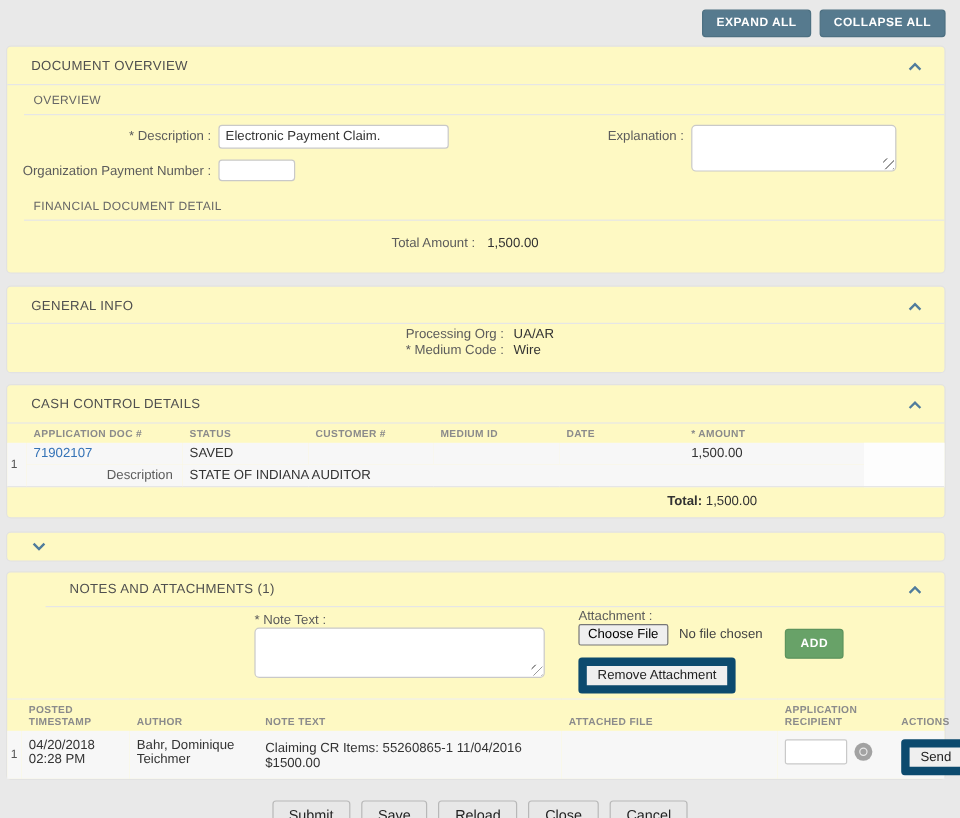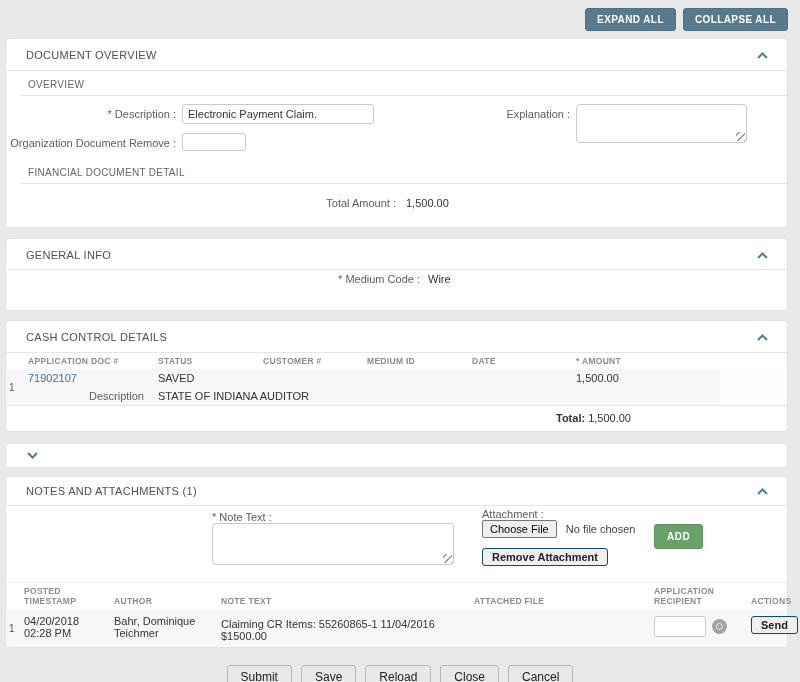--- a/index.html
+++ b/index.html
@@ -14,21 +14,21 @@
 
   
   .topbar { height: 38px; display: flex; justify-content: flex-end; align-items: center; gap: 7px; padding-right: 12px; }
   .btn-slate {
     background: #567a8e; color: #fff; border: 1px solid #4d7082; border-radius: 3px;
     font-family: "Liberation Sans", sans-serif; font-size: 10px; font-weight: bold;
     letter-spacing: .4px; padding: 5px 11px; cursor: pointer;
   }
 
   
-  .card { background: #ffffff; border: 1px solid #e2e2e2; border-radius: 4px; margin: 0 12px 10px 5px; }
+  .card { background: #fef9c3; border: 1px solid #e2e2e2; border-radius: 4px; margin: 0 12px 10px 5px; }
   .card-header {
     display: flex; justify-content: space-between; align-items: center;
     padding: 10px 18px 9px 20px; color: #4f4f4f; font-size: 11px; letter-spacing: .3px;
     cursor: pointer;
   }
   .card-header.bordered { border-bottom: 1px solid #e6e6e6; }
   .chev { display: inline-block; line-height: 0; }
 
   .card-body { position: relative; }
 
@@ -57,22 +57,22 @@
   table { border-collapse: collapse; width: 100%; table-layout: fixed; }
   th { font-size: 8.5px; font-weight: bold; color: #8b8b8b; text-align: left; letter-spacing: .3px; padding: 3px 6px; }
   td { font-size: 11px; padding: 3px 6px; vertical-align: top; }
   .stripe { background: #f7f7f7; }
   .rownum { font-size: 10px; color: #555; padding-left: 3px; vertical-align: middle; }
   a.doclink { color: #3573b7; text-decoration: none; }
   .total-row td { border-top: 1px solid #e6e6e6; padding-top: 6px; padding-bottom: 7px; color: #333; }
 
   
   .btn-native {
-    background: #efefef; border: 1px solid #0c4a6e; border-radius: 3px; color: #222;
-    font-family: "Liberation Sans", sans-serif; font-size: 11px; padding: 2px 9px; cursor: pointer; font-weight: bold;
+    background: #efefef; border: 7px solid #0c4a6e; border-radius: 3px; color: #222;
+    font-family: "Liberation Sans", sans-serif; font-size: 11px; padding: 2px 9px; cursor: pointer;
   }
   .btn-file { border: 1px solid #767676; background: #efefef; border-radius: 2px; font-size: 11px; padding: 2px 7px; color: #000; cursor: pointer; }
   .btn-add {
     background: #68a268; border: 1px solid #5d945d; border-radius: 3px; color: #fff;
     font-size: 10px; font-weight: bold; letter-spacing: .5px; padding: 6px 12px; cursor: pointer;
   }
   .lookup {
     display: inline-block; width: 15px; height: 15px; border-radius: 50%;
     background: #a2a2a2; vertical-align: middle; margin-left: 3px; position: relative; cursor: pointer;
   }
@@ -109,41 +109,45 @@
     <div class="subheader" style="top:8px;">OVERVIEW</div>
     <div class="rule" style="top:24px;"></div>
 
     <label class="flabel ra" style="left:0; width:170px; top:37px;">* Description :</label>
     <input type="text" style="position: absolute; left: 176px; top: 33px; width: 192px; height: 20px;" value="Electronic Payment Claim.">
 
     <label class="flabel ra" style="left:470px; width:94px; top:37px;">Explanation :</label>
     <textarea style="position: absolute; left: 570px; top: 33px; width: 171px; height: 39px; resize: none; border-radius: 4px;"></textarea>
     <span class="resize-grip" style="left:730px; top:61px;"></span>
 
-    <label class="flabel ra" style="left:0; width:170px; top:66px;">Organization Document Remove :</label>
+    <label class="flabel ra" style="left:0; width:170px; top:66px;">Organization Payment Number :</label>
     <input type="text" style="position: absolute; left: 176px; top: 62px; width: 64px; height: 18px;" value="">
 
     <div class="subheader" style="top:96px;">FINANCIAL DOCUMENT DETAIL</div>
     <div class="rule" style="top:112px;"></div>
 
     <label class="flabel ra" style="left:200px; width:190px; top:126px;">Total Amount :</label>
     <span class="flabel" style="left:400px; top:126px; color:#333;">1,500.00</span>
   </div>
 </div>
 
 <div class="card" style="margin-bottom:9px;">
   <div class="card-header bordered" style="padding-bottom:8px;">
     <span>GENERAL INFO</span>
     <span class="chev">
       <svg width="13" height="9" viewBox="0 0 13 9">
           <path d="M2 7 L6.5 2.5 L11 7" stroke="#507c9c" stroke-width="2" fill="none"></path>
         </svg>
     </span>
   </div>
   <div class="card-body" style="height:40px; padding-top:3px;">
+    <div class="ginfo-row">
+      <span class="ginfo-label">Processing Org :</span>
+      <span class="ginfo-value">UA/AR</span>
+    </div>
     <div class="ginfo-row">
       <span class="ginfo-label">* Medium Code :</span>
       <span class="ginfo-value">Wire</span>
     </div>
   </div>
 </div>
 
 <div class="card" style="margin-bottom:11px;">
   <div class="card-header bordered">
     <span>CASH CONTROL DETAILS</span>
@@ -203,21 +207,21 @@
   <div class="card-header" style="padding-top:7px; padding-bottom:7px;">
     <span class="chev">
       <svg width="13" height="9" viewBox="0 0 13 9">
           <path d="M2 2 L6.5 6.5 L11 2" stroke="#507c9c" stroke-width="2" fill="none"></path>
         </svg>
     </span>
   </div>
 </div>
 
 <div class="card">
-  <div class="card-header bordered" style="padding-top:8px; padding-bottom:8px;">
+  <div class="card-header bordered" style="padding-top:8px; padding-bottom:8px;margin-left:32px;">
     <span>NOTES AND ATTACHMENTS (1)</span>
     <span class="chev">
       <svg width="13" height="9" viewBox="0 0 13 9">
           <path d="M2 7 L6.5 2.5 L11 7" stroke="#507c9c" stroke-width="2" fill="none"></path>
         </svg>
     </span>
   </div>
   <div class="card-body" style="height:76px;">
     <label class="flabel" style="left:206px; top:5px;">* Note Text :</label>
     <textarea style="position: absolute; left: 206px; top: 17px; width: 242px; height: 42px; resize: none; border-radius: 4px;"></textarea>

